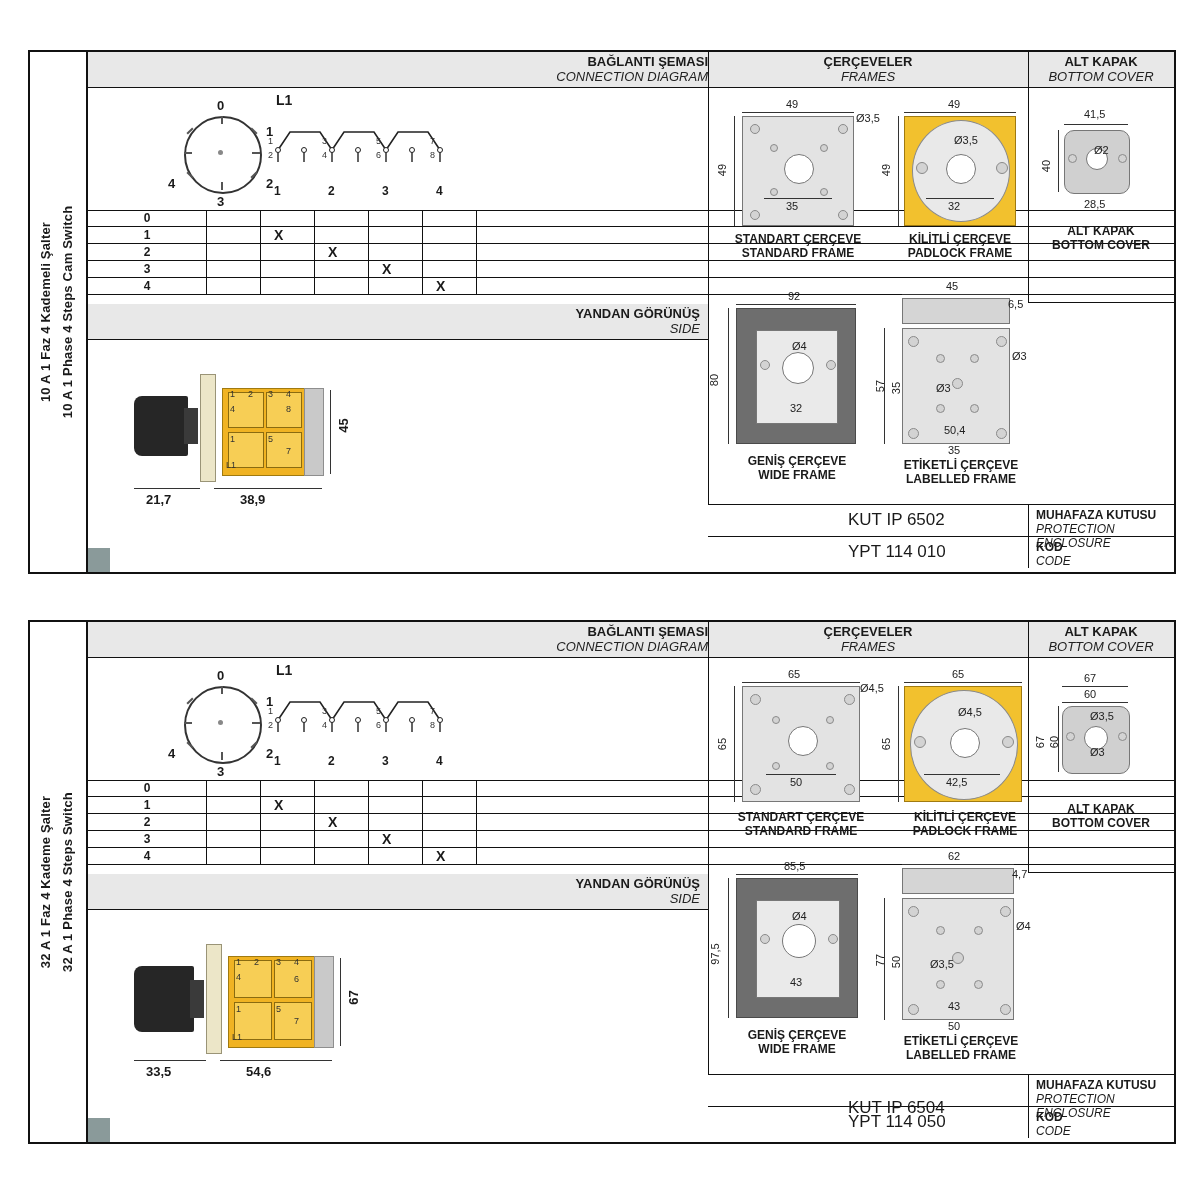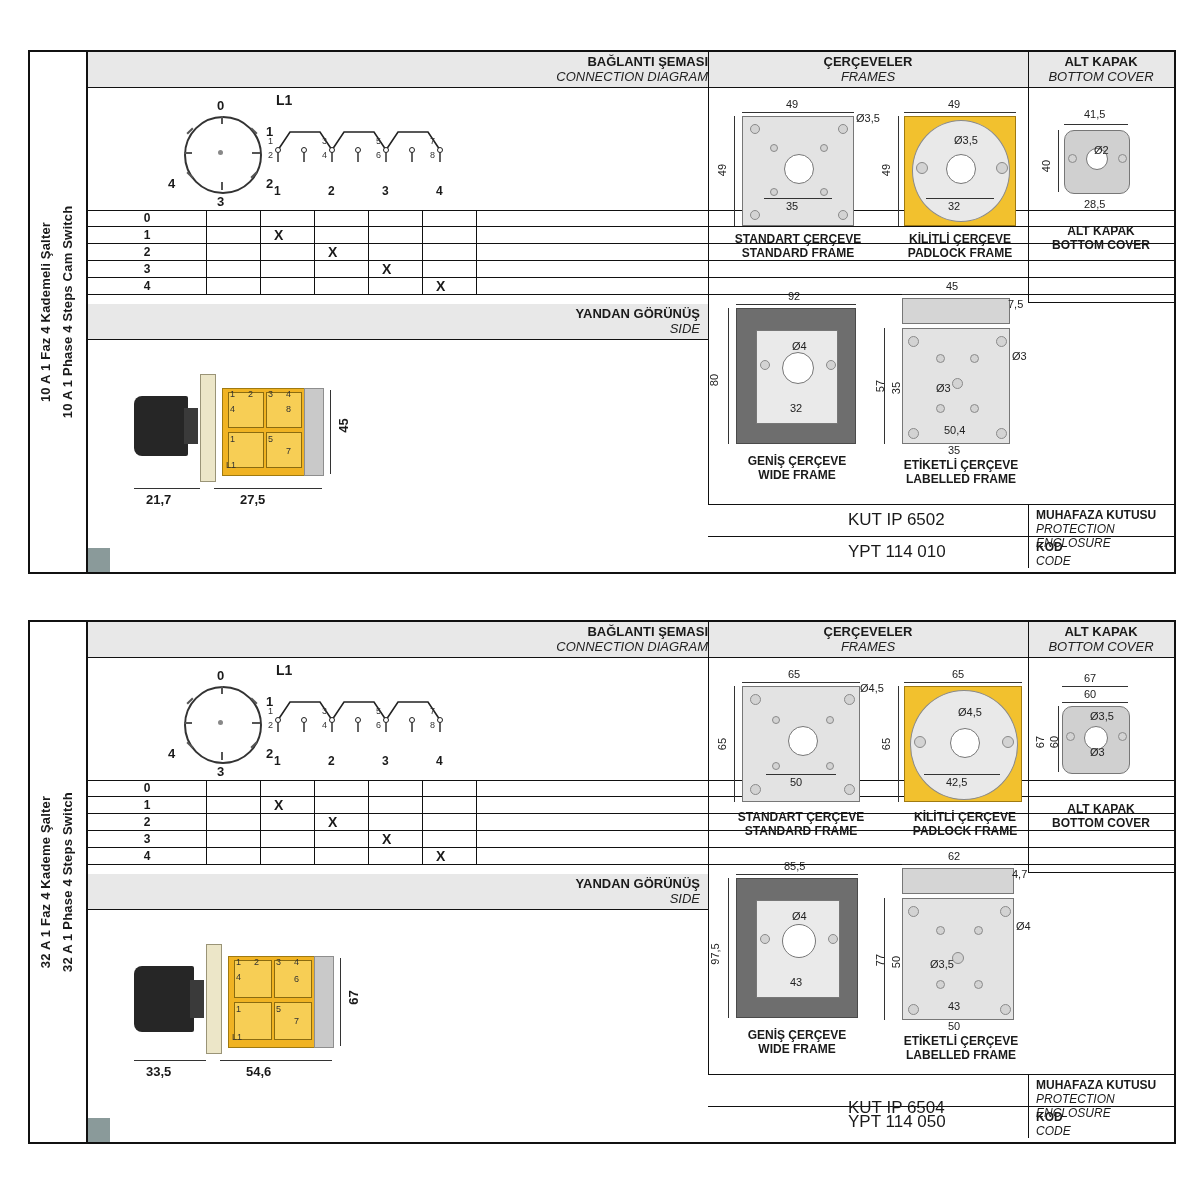--- a/index.html
+++ b/index.html
@@ -216,21 +216,21 @@
         <div class="smallnum" style="left:180px;top:92px;">5</div>
         <div class="smallnum" style="left:198px;top:104px;">7</div>
         <div class="smallnum" style="left:138px;top:118px;">L1</div>
 
         <div class="dimlinev" style="left:242px;top:48px;height:84px;"></div>
         <div class="dimtxt" style="left:248px;top:76px;transform:rotate(-90deg);">45</div>
 
         <div class="dimline" style="left:46px;top:146px;width:66px;"></div>
         <div class="dimline" style="left:126px;top:146px;width:108px;"></div>
         <div class="dimtxt" style="left:58px;top:150px;">21,7</div>
-        <div class="dimtxt" style="left:152px;top:150px;">27,5</div>
+        <div class="dimtxt" style="left:152px;top:150px;">38,9</div>
       </div>
 
       <div class="frm" style="left:620px;top:40px;width:320px;height:410px;">
 
         <div class="sq gray" style="left:34px;top:24px;width:112px;height:110px;"></div>
         <div class="hole" style="left:76px;top:62px;width:28px;height:28px;"></div>
         <div class="holes" style="left:42px;top:32px;width:8px;height:8px;"></div>
         <div class="holes" style="left:130px;top:32px;width:8px;height:8px;"></div>
         <div class="holes" style="left:42px;top:118px;width:8px;height:8px;"></div>
         <div class="holes" style="left:130px;top:118px;width:8px;height:8px;"></div>
@@ -289,21 +289,21 @@
         <div class="holes" style="left:288px;top:244px;width:9px;height:9px;"></div>
         <div class="holes" style="left:200px;top:336px;width:9px;height:9px;"></div>
         <div class="holes" style="left:288px;top:336px;width:9px;height:9px;"></div>
         <div class="holes" style="left:228px;top:262px;width:7px;height:7px;"></div>
         <div class="holes" style="left:262px;top:262px;width:7px;height:7px;"></div>
         <div class="holes" style="left:244px;top:286px;width:9px;height:9px;"></div>
         <div class="holes" style="left:228px;top:312px;width:7px;height:7px;"></div>
         <div class="holes" style="left:262px;top:312px;width:7px;height:7px;"></div>
         <div class="dim" style="left:238px;top:188px;">45</div>
         <div class="dimline" style="left:194px;top:202px;width:108px;"></div>
-        <div class="dim" style="left:300px;top:206px;">7,5</div>
+        <div class="dim" style="left:300px;top:206px;">6,5</div>
         <div class="dim" style="left:166px;top:288px;transform:rotate(-90deg);">57</div>
         <div class="dim" style="left:182px;top:290px;transform:rotate(-90deg);">35</div>
         <div class="dimlinev" style="left:176px;top:236px;height:116px;"></div>
         <div class="dim" style="left:304px;top:258px;">Ø3</div>
         <div class="dim" style="left:228px;top:290px;">Ø3</div>
         <div class="dim" style="left:236px;top:332px;">50,4</div>
         <div class="dim" style="left:240px;top:352px;">35</div>
         <div class="cap" style="left:168px;top:366px;width:170px;">
           <div>ETİKETLİ ÇERÇEVE</div>
           <div>LABELLED FRAME</div>

